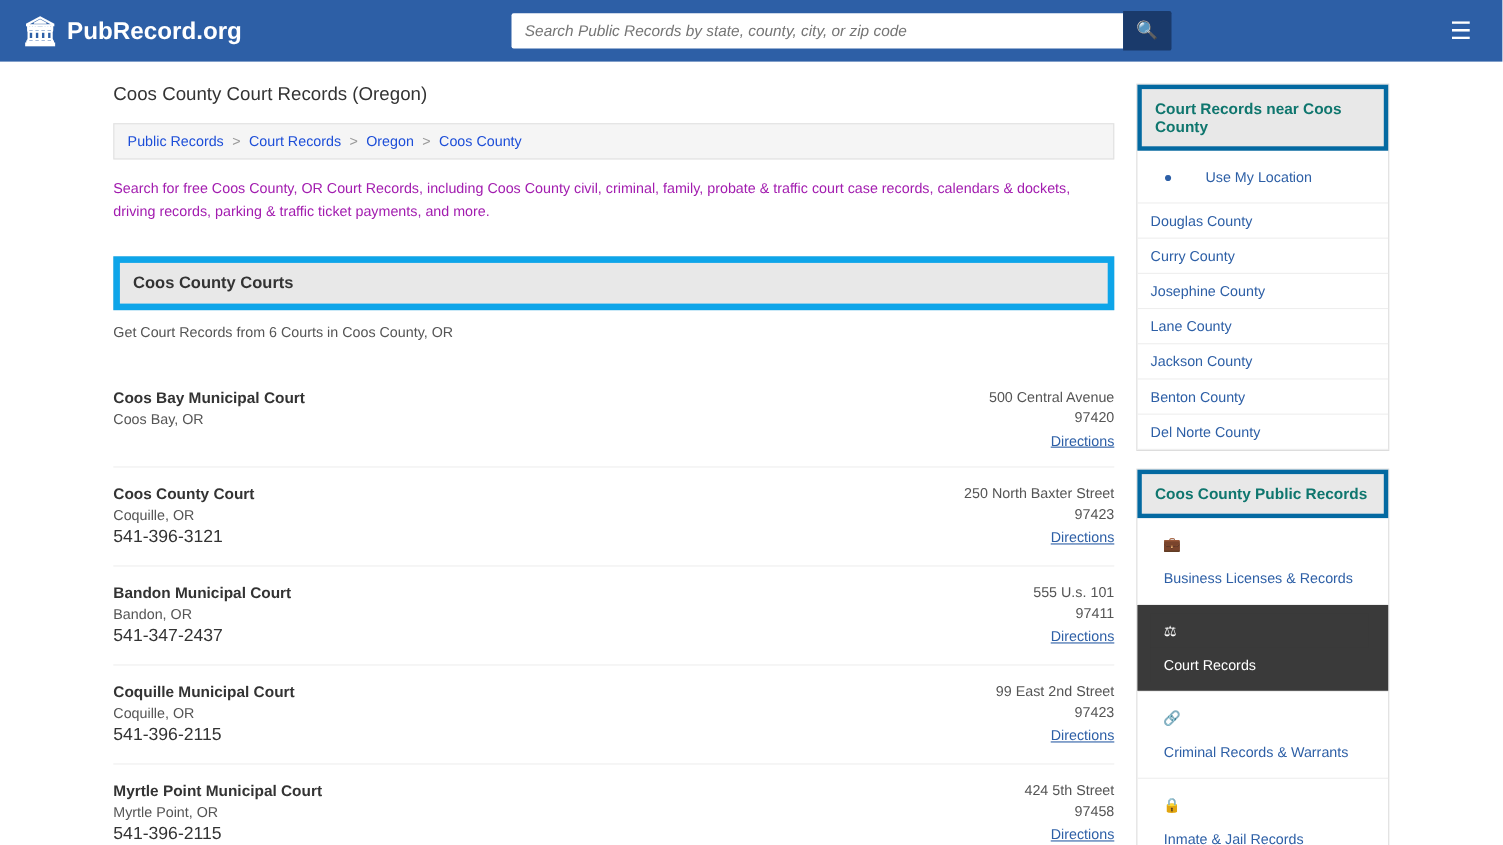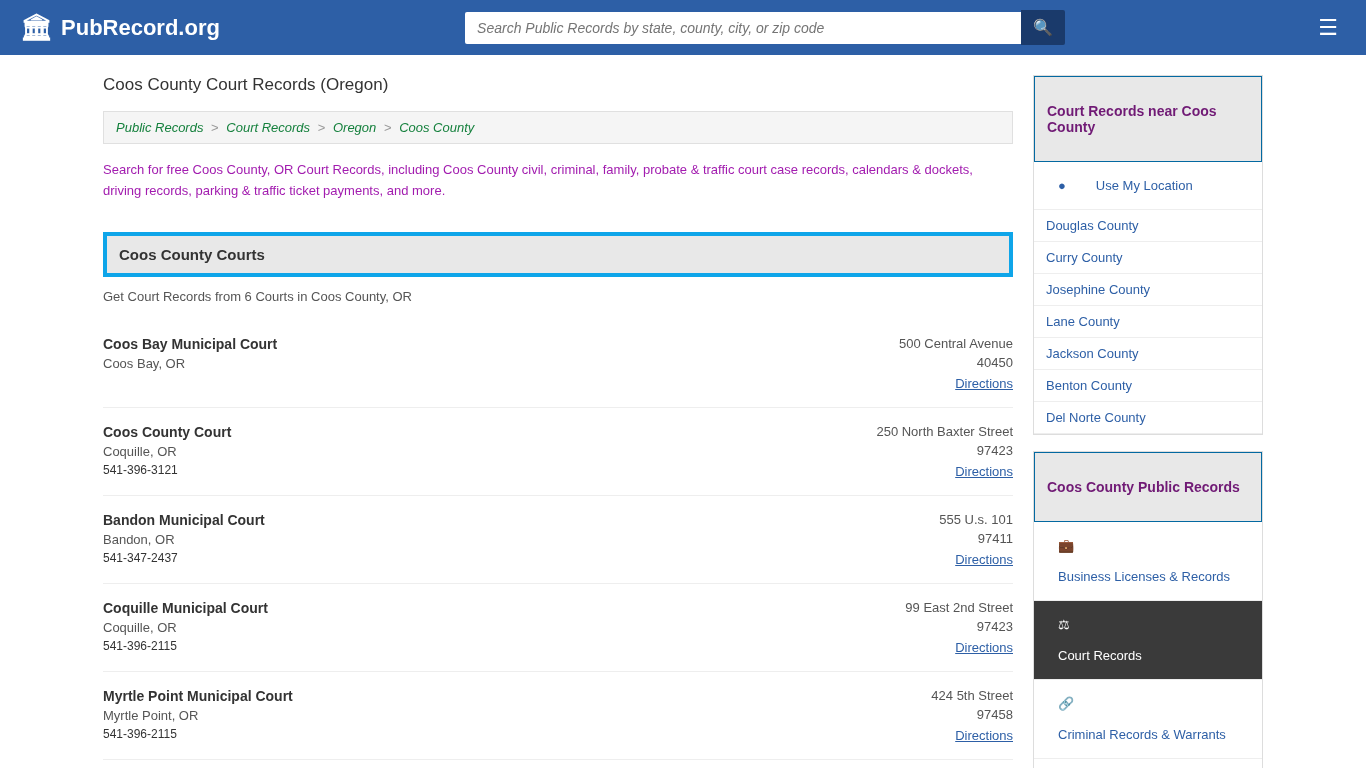--- a/index.html
+++ b/index.html
@@ -78,84 +78,84 @@
 
     
     .breadcrumb {
       background: #f5f5f5;
       padding: 8px 12px;
       font-size: 13px;
       color: #666;
       margin-bottom: 16px;
       border: 1px solid #e0e0e0;
     }
-    .breadcrumb a { color: #15803d; text-decoration: none; font-style: italic; }
+    .breadcrumb a { color: #1d4ed8; text-decoration: none; }
     .breadcrumb span { margin: 0 4px; color: #999; }
 
     
     .description {
       font-size: 13px;
       color: #a21caf;
       line-height: 1.6;
       margin-bottom: 20px;
       padding-bottom: 10px;
     }
 
     
     .section-header {
       background: #e8e8e8;
       padding: 10px 12px;
       font-size: 15px;
       font-weight: bold;
       color: #333;
       margin-bottom: 12px;
-      border: 4px solid #0ea5e9;
+      border: 6px solid #0ea5e9;
     }
 
     .section-subtext {
       font-size: 13px;
       color: #555;
-      margin-bottom: 16px;
+      margin-bottom: 28px;
     }
 
     
     .court-entry {
       display: flex;
       justify-content: space-between;
       padding: 16px 0;
       border-bottom: 1px solid #eee;
     }
     .court-info { flex: 1; }
     .court-name {
       font-weight: bold;
       font-size: 14px;
       color: #333;
       margin-bottom: 4px;
     }
     .court-city { font-size: 13px; color: #555; margin-bottom: 4px; }
-    .court-phone { font-size: 12px; color: #333; }
+    .court-phone { font-size: 16px; color: #333; }
     .court-address { text-align: right; font-size: 13px; color: #555; }
     .court-address .street { margin-bottom: 4px; }
     .court-address .zip { margin-bottom: 6px; }
     .directions-link {
       color: #2d5fa6;
       text-decoration: underline;
       cursor: pointer;
       font-size: 13px;
     }
 
     
     .sidebar-section-header {
       background: #e8e8e8;
-      padding: 26px 12px;
+      padding: 10px 12px;
       font-size: 14px;
       font-weight: bold;
-      color: #701a75;
+      color: #0f766e;
       margin-bottom: 0;
-      border: 1px solid #0369a1;
+      border: 4px solid #0369a1;
     }
     .sidebar-section {
       margin-bottom: 16px;
       border: 1px solid #ddd;
     }
     .sidebar-list { list-style: none; }
     .sidebar-list li {
       border-bottom: 1px solid #eee;
     }
     .sidebar-list li a, .sidebar-list li span {
@@ -223,21 +223,21 @@
 
     <div id="courts-list">
         <div class="court-entry">
       <div class="court-info">
         <div class="court-name">Coos Bay Municipal Court</div>
         <div class="court-city">Coos Bay, OR</div>
 
       </div>
       <div class="court-address">
         <div class="street">500 Central Avenue</div>
-        <div class="zip">40450</div>
+        <div class="zip">97420</div>
         <a href="#" class="directions-link">Directions</a>
       </div>
     </div>
         <div class="court-entry">
       <div class="court-info">
         <div class="court-name">Coos County Court</div>
         <div class="court-city">Coquille, OR</div>
         <div class="court-phone">541-396-3121</div>
       </div>
       <div class="court-address">

